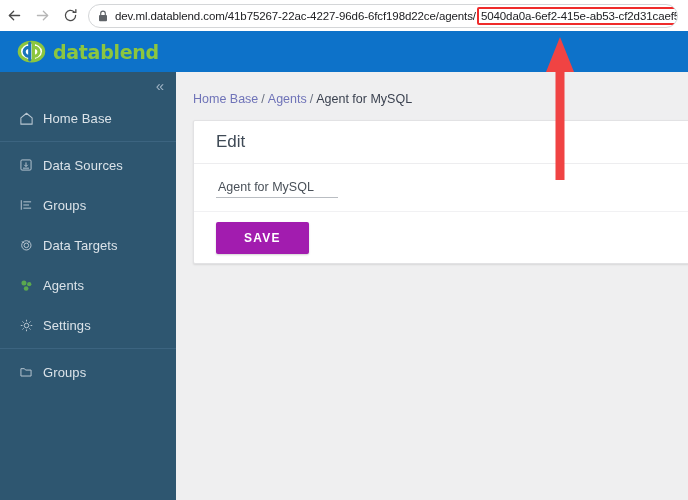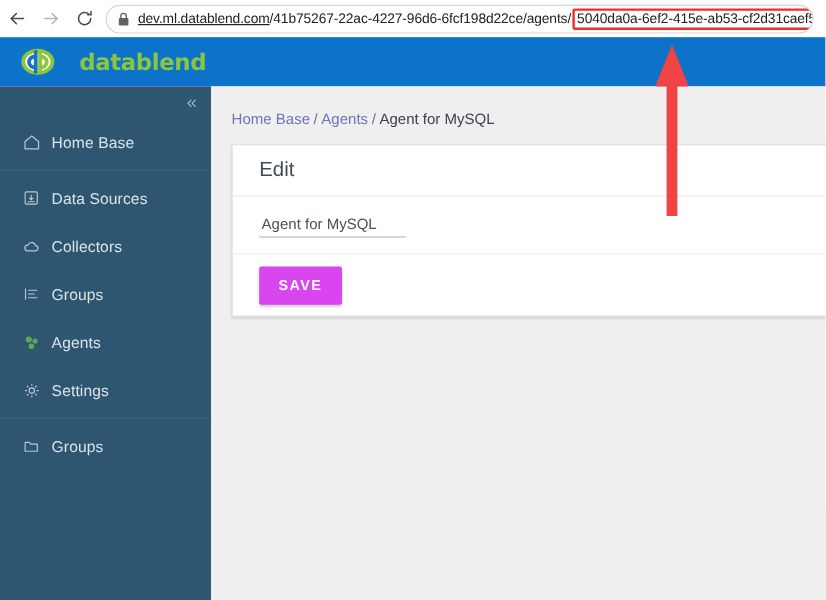--- a/index.html
+++ b/index.html
@@ -33,38 +33,38 @@
     display: flex; align-items: center;
     padding: 0 10px 0 9px;
     position: relative;
     overflow: hidden;
   }
   .lock-icon { flex: 0 0 auto; margin-right: 7px; display:flex; align-items:center;}
   .url-text {
     font-size: 11.5px; color: #202124; white-space: nowrap;
     letter-spacing: -0.1px;
   }
-  .url-host { color: #202124; text-decoration: underline; }
+  .url-host { color: #202124; }
   .url-path { color: #202124; }
   .url-highlight {
     color: #202124;
     border: 2px solid #ef2b2b;
     border-radius: 2px;
     padding: 1px 2px 1px 2px;
     margin-left: 1px;
   }
 
   
   .app-header {
     position: absolute; left: 0; top: 31px; width: 688px; height: 41px;
     background: #0d72c9;
   }
   .logo-wrap {
     position: absolute; left: 17px; top: 6px;
-    display: flex; align-items: center; gap: 20px;
+    display: flex; align-items: center; gap: 7px;
   }
   .logo-mark { width: 29px; height: 29px; display:block; }
   .logo-text {
     color: #8cc63f; font-size: 19px; font-weight: 700; letter-spacing: -0.3px;
     font-family: "DejaVu Sans", sans-serif;
   }
 
   
   .sidebar {
     position: absolute; left: 0; top: 72px; width: 176px; height: 428px;
@@ -143,26 +143,26 @@
     background: transparent;
     font-size: 12.5px; color: #4a5159;
     font-family: "Liberation Sans", sans-serif;
     padding: 2px 0 3px 2px;
     outline: none;
   }
   .card-footer {
     height: 51px; display: flex; align-items: center; padding-left: 22px;
   }
   .save-btn {
-    background: #d946ef;
+    background: #a21caf;
     color: #ffffff;
     border: none;
     border-radius: 2px;
     font-size: 12px; font-weight: bold; letter-spacing: 1.2px;
-    padding: 9px 16px;
+    padding: 9px 28px;
     cursor: pointer;
     font-family: "Liberation Sans", sans-serif;
     box-shadow: 0 1px 2px rgba(0,0,0,0.18);
   }
 
   
   .annot-arrow {
     position: absolute; left: 540px; top: 32px;
     width: 40px; height: 148px;
     pointer-events: none;
@@ -237,39 +237,41 @@
       <span class="si-icon">
         <svg width="14" height="14" viewBox="0 0 16 16" fill="none" stroke="currentColor" stroke-width="1.1" stroke-linejoin="round">
           <rect x="2.2" y="2.2" width="11.6" height="11.6" rx="1.3"></rect>
           <path d="M8 5v4.6M6 7.8 8 9.8l2-2"></path>
             <path d="M4.6 11.6h6.8"></path>
         </svg>
       </span>
       <span class="si-label">Data Sources</span>
     </div>
 
-    <div class="side-item">
-      <span class="si-icon">
-        <svg width="15" height="15" viewBox="0 0 16 16" fill="none" stroke="currentColor" stroke-width="1.1" stroke-linejoin="round">
-          <path d="M4.4 11.8a2.6 2.6 0 0 1 .2-5.2 3.5 3.5 0 0 1 6.7.6 2.3 2.3 0 0 1-.4 4.6z"></path>
-        </svg>
-      </span>
-      <span class="si-label">Collectors</span>
-    </div>
 
     <div class="side-item">
       <span class="si-icon">
         <svg width="14" height="14" viewBox="0 0 16 16" fill="none" stroke="currentColor" stroke-width="1.1" stroke-linecap="round">
           <path d="M2.6 3v10"></path>
             <path d="M5.4 4.4h8M5.4 8h5.6M5.4 11.6h8"></path>
         </svg>
       </span>
       <span class="si-label">Groups</span>
     </div>
 
+    <div class="side-item">
+      <span class="si-icon">
+        <svg width="14" height="14" viewBox="0 0 16 16" fill="none" stroke="currentColor" stroke-width="1.1">
+          <circle cx="8.4" cy="8.4" r="5.3"></circle>
+            <circle cx="8.4" cy="8.4" r="2.6"></circle>
+          <path d="M3.2 4.2 6 5.6M12.4 3.4l-2.2 1.8"></path>
+        </svg>
+      </span>
+      <span class="si-label">Data Targets</span>
+    </div>
 
 
     <div class="side-item active">
       <span class="si-icon">
         <svg width="15" height="15" viewBox="0 0 16 16" fill="currentColor">
           <circle cx="5.3" cy="5.3" r="2.7"></circle>
             <circle cx="10.9" cy="6.6" r="2.3"></circle>
             <circle cx="7.6" cy="11.2" r="2.5"></circle>
         </svg>
       </span>

